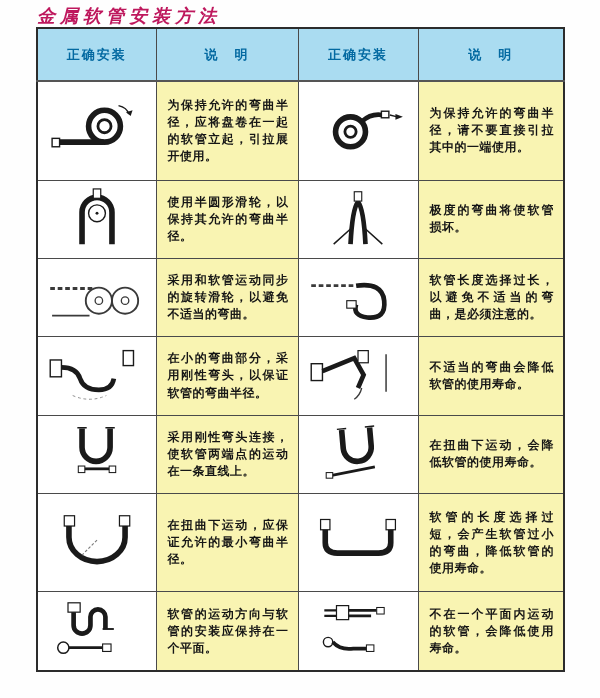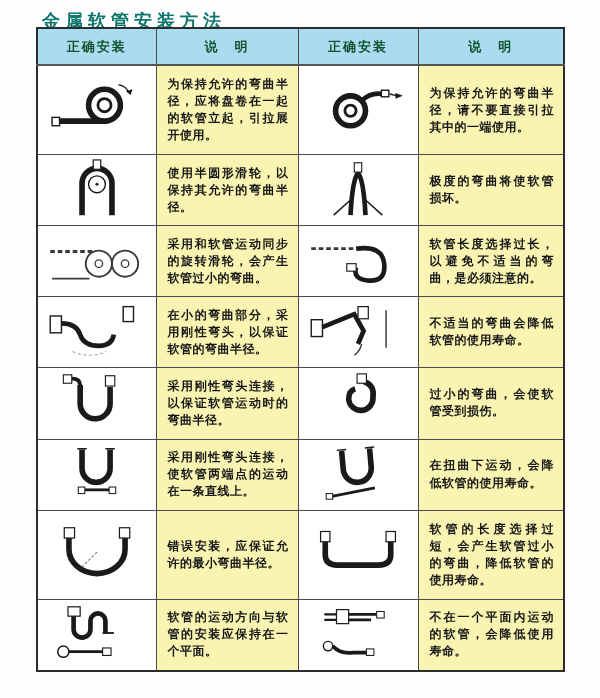--- a/index.html
+++ b/index.html
@@ -2,36 +2,36 @@
 <html style="--header-bg: #aadcf1; --note-bg: #f9f4b2;"><head>
 <meta charset="utf-8">
 <style>
   html,body{margin:0;padding:0;}
   body{
     width:600px;height:698px;background:#fdfdfd;position:relative;overflow:hidden;
     font-family:"Liberation Sans","DejaVu Sans",sans-serif;
   }
   .page{position:absolute;inset:0;background:#fefefe;}
   .title{
-    position:absolute;left:34px;top:1px;margin:8px;
+    position:absolute;left:34px;top:1px;margin:3px;
     font-family:"DejaVu Serif","Liberation Serif",serif;
-    font-size:18px;font-weight:bold;
-    letter-spacing:5px;color:#0f766e;white-space:nowrap;
+    font-size:18px;font-weight:bold;font-style:italic;
+    letter-spacing:5px;color:#be185d;white-space:nowrap;
   }
   table.grid{
     position:absolute;left:36px;top:27px;width:527px;height:645px;
     border-collapse:collapse;table-layout:fixed;
     border:2px solid #2c2c2c;background:#fff;
   }
   col.c1{width:119px;} col.c2{width:142px;} col.c3{width:120px;} col.c4{width:146px;}
   th{
     background:var(--header-bg,#aadcf1);
     border:1px solid #4a4a4a;border-bottom:2px solid #555;
-    height:27px;font-size:13px;font-weight:bold;color:#14532d;
-    letter-spacing:2px;text-align:center;padding:4px;
+    height:27px;font-size:13px;font-weight:bold;color:#0369a1;
+    letter-spacing:2px;text-align:center;padding:12px;
   }
   td{border:1px solid #4a4a4a;padding:0;vertical-align:middle;}
   td.img-cell{background:#fff;text-align:center;}
   td.note-cell{background:var(--note-bg,#f9f4b2);}
   td.note-cell div{
     padding:5px 9px 5px 11px;font-size:12px;font-weight:bold;color:#161616;
     line-height:1.42;letter-spacing:0.5px;text-align:justify;
   }
   .illus{display:inline-block;line-height:0;}
   .illus svg{display:block;}
@@ -104,21 +104,21 @@
         <tr>
           <td class="img-cell"><span class="illus"><svg width="108" height="58" viewBox="0 0 112 62">
                 <circle cx="58" cy="36" r="14" fill="none" stroke="#3a3a3a" stroke-width="2"></circle>
                 <circle cx="58" cy="36" r="4" fill="none" stroke="#3a3a3a" stroke-width="1.4"></circle>
                 <circle cx="86" cy="36" r="14" fill="none" stroke="#3a3a3a" stroke-width="2"></circle>
                 <circle cx="86" cy="36" r="4" fill="none" stroke="#3a3a3a" stroke-width="1.4"></circle>
                 <path d="M6 23 H54" stroke="#3a3a3a" stroke-width="3" stroke-dasharray="5 3" fill="none"></path>
                 <path d="M8 52 H48" stroke="#3a3a3a" stroke-width="2" fill="none"></path>
               </svg></span></td>
           <td class="note-cell">
-            <div>采用和软管运动同步的旋转滑轮，会产生软管过小的弯曲。</div>
+            <div>采用和软管运动同步的旋转滑轮，以避免不适当的弯曲。</div>
           </td>
           <td class="img-cell"><span class="illus"><svg width="108" height="58" viewBox="0 0 112 62">
                 <path d="M6 20 H54" stroke="#3a3a3a" stroke-width="3" stroke-dasharray="5 3" fill="none"></path>
                 <path d="M54 20 q28 -4 30 16 q2 20 -18 18 q-16 -2 -12 -14" fill="none" stroke="#1a1a1a" stroke-width="5"></path>
                 <rect x="44" y="36" width="10" height="8" fill="#fff" stroke="#1a1a1a" stroke-width="1.2"></rect>
               </svg></span></td>
           <td class="note-cell">
             <div>软管长度选择过长，以避免不适当的弯曲，是必须注意的。</div>
           </td>
         </tr>
@@ -134,38 +134,20 @@
           </td>
           <td class="img-cell"><span class="illus"><svg width="108" height="58" viewBox="0 0 112 62">
                 <rect x="6" y="20" width="12" height="18" fill="#fff" stroke="#1a1a1a" stroke-width="1.5"></rect>
                 <path d="M18 28 L52 14 L62 32 L56 46" fill="none" stroke="#1a1a1a" stroke-width="5"></path>
                 <rect x="56" y="6" width="11" height="13" fill="#fff" stroke="#1a1a1a" stroke-width="1.3"></rect>
                 <path d="M86 10 V50" stroke="#3a3a3a" stroke-width="1.6"></path>
                 <path d="M60 46 q-2 8 -8 12" stroke="#3a3a3a" stroke-width="1.4" fill="none"></path>
               </svg></span></td>
           <td class="note-cell">
             <div>不适当的弯曲会降低软管的使用寿命。</div>
-          </td>
-        </tr>
-        <tr>
-          <td class="img-cell"><span class="illus"><svg width="108" height="58" viewBox="0 0 112 62">
-                <path d="M38 14 V34 a16 16 0 0 0 32 0 V16" fill="none" stroke="#1a1a1a" stroke-width="6"></path>
-                <path d="M38 14 q0 -7 -9 -7" stroke="#1a1a1a" stroke-width="4" fill="none"></path>
-                <rect x="20" y="3" width="9" height="9" fill="#fff" stroke="#1a1a1a" stroke-width="1.2"></rect>
-                <rect x="65" y="4" width="10" height="11" fill="#fff" stroke="#1a1a1a" stroke-width="1.2"></rect>
-              </svg></span></td>
-          <td class="note-cell">
-            <div>采用刚性弯头连接，以保证软管运动时的弯曲半径。</div>
-          </td>
-          <td class="img-cell"><span class="illus"><svg width="108" height="58" viewBox="0 0 112 62">
-                <path d="M62 10 q12 4 10 17 a13 13 0 0 1 -26 2 q0 -9 7 -11" fill="none" stroke="#1a1a1a" stroke-width="6"></path>
-                <rect x="55" y="2" width="10" height="10" fill="#fff" stroke="#1a1a1a" stroke-width="1.2"></rect>
-              </svg></span></td>
-          <td class="note-cell">
-            <div>过小的弯曲，会使软管受到损伤。</div>
           </td>
         </tr>
         <tr>
           <td class="img-cell"><span class="illus"><svg width="108" height="58" viewBox="0 0 112 62">
                 <path d="M40 6 V26 a15 15 0 0 0 30 0 V6" fill="none" stroke="#1a1a1a" stroke-width="6"></path>
                 <path d="M35 5 h10 M65 5 h10" stroke="#1a1a1a" stroke-width="1.6"></path>
                 <rect x="36" y="46" width="7" height="7" fill="#fff" stroke="#1a1a1a" stroke-width="1.1"></rect>
                 <path d="M43 49 h26" stroke="#1a1a1a" stroke-width="3"></path>
                 <rect x="69" y="46" width="7" height="7" fill="#fff" stroke="#1a1a1a" stroke-width="1.1"></rect>
               </svg></span></td>
@@ -185,21 +167,21 @@
           </td>
         </tr>
         <tr>
           <td class="img-cell"><span class="illus"><svg width="108" height="58" viewBox="0 0 112 62">
                 <rect x="21" y="4" width="11" height="11" fill="#fff" stroke="#1a1a1a" stroke-width="1.3"></rect>
                 <rect x="80" y="4" width="11" height="11" fill="#fff" stroke="#1a1a1a" stroke-width="1.3"></rect>
                 <path d="M26 15 V27 a30 26 0 0 0 60 0 V15" fill="none" stroke="#1a1a1a" stroke-width="6"></path>
                 <path d="M56 30 L40 46" stroke="#7a7a7a" stroke-width="1.2" stroke-dasharray="3 2"></path>
               </svg></span></td>
           <td class="note-cell">
-            <div>错误安装，应保证允许的最小弯曲半径。</div>
+            <div>在扭曲下运动，应保证允许的最小弯曲半径。</div>
           </td>
           <td class="img-cell"><span class="illus"><svg width="108" height="58" viewBox="0 0 112 62">
                 <rect x="16" y="8" width="10" height="11" fill="#fff" stroke="#1a1a1a" stroke-width="1.3"></rect>
                 <rect x="86" y="8" width="10" height="11" fill="#fff" stroke="#1a1a1a" stroke-width="1.3"></rect>
                 <path d="M21 19 V33 q0 11 13 11 h44 q13 0 13 -11 V19" fill="none" stroke="#1a1a1a" stroke-width="6"></path>
               </svg></span></td>
           <td class="note-cell">
             <div>软管的长度选择过短，会产生软管过小的弯曲，降低软管的使用寿命。</div>
           </td>
         </tr>

